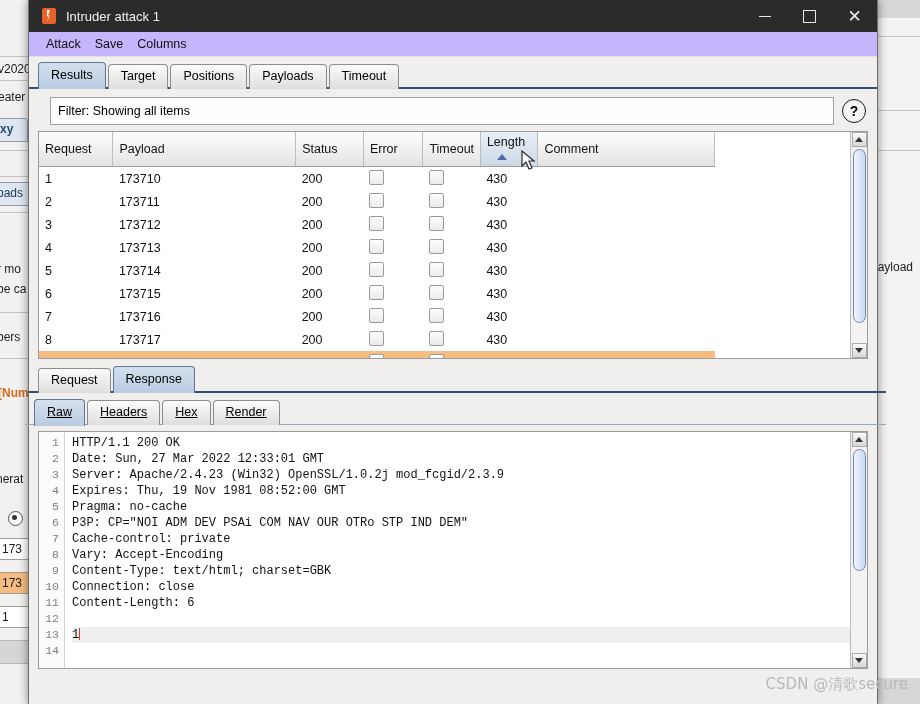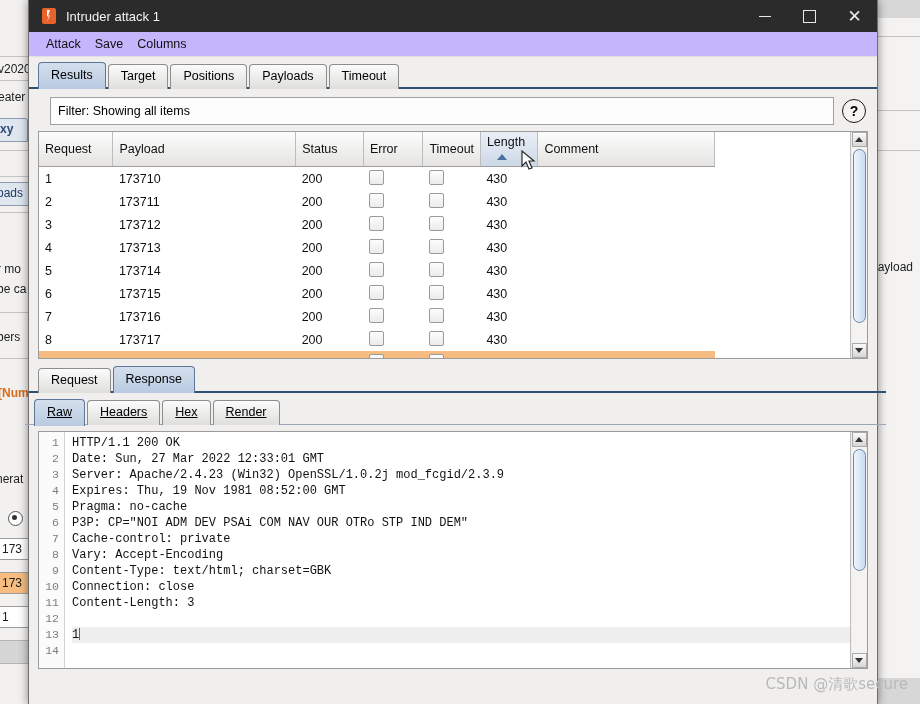--- a/index.html
+++ b/index.html
@@ -351,21 +351,21 @@
         <div>HTTP/1.1 200 OK</div>
         <div>Date: Sun, 27 Mar 2022 12:33:01 GMT</div>
         <div>Server: Apache/2.4.23 (Win32) OpenSSL/1.0.2j mod_fcgid/2.3.9</div>
         <div>Expires: Thu, 19 Nov 1981 08:52:00 GMT</div>
         <div>Pragma: no-cache</div>
         <div>P3P: CP="NOI ADM DEV PSAi COM NAV OUR OTRo STP IND DEM"</div>
         <div>Cache-control: private</div>
         <div>Vary: Accept-Encoding</div>
         <div>Content-Type: text/html; charset=GBK</div>
         <div>Connection: close</div>
-        <div>Content-Length: 3</div>
+        <div>Content-Length: 6</div>
         <div></div>
         <div class="cur">1<span class="caret"></span></div>
       </div>
     <div class="vscroll" style="position:absolute;right:0;top:0;bottom:0;">
       <div class="arrow">
           <span class="tri-up"></span>
         </div>
       <div class="track">
         <div class="thumb" style="top:2px;height:120px;"></div>
       </div>

